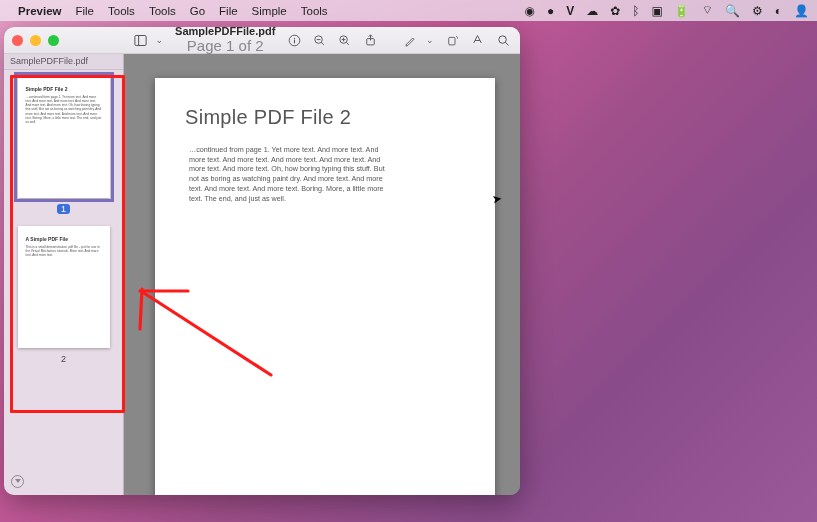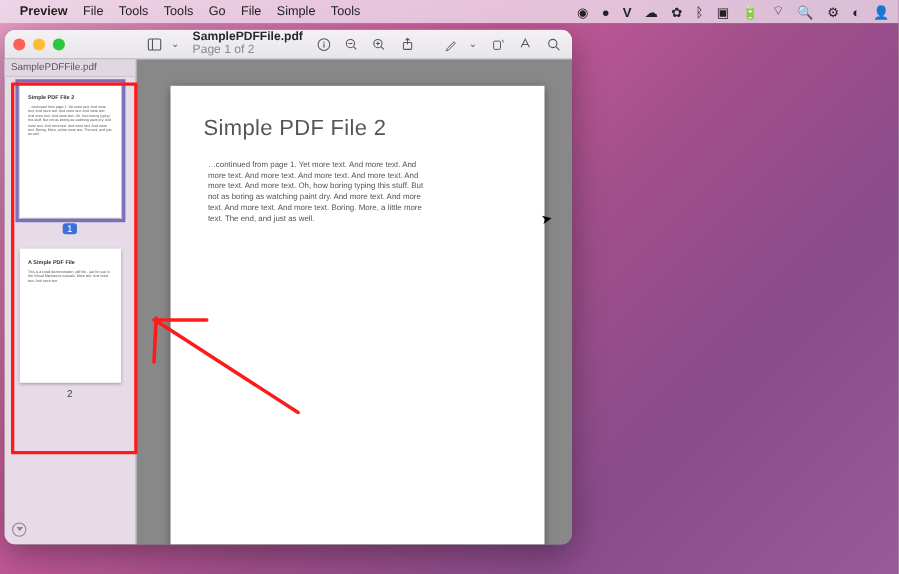--- a/index.html
+++ b/index.html
@@ -114,21 +114,21 @@
     }
     .toolbar .tb-btn {
       width: 22px; height: 20px;
       display:flex; align-items:center; justify-content:center;
       color: #555;
       border-radius:4px;
     }
     .toolbar .tb-btn svg { width:15px; height:15px; }
     .tb-title { display:flex; flex-direction:column; line-height:1.05; margin-left:4px; }
     .tb-title .fn { font-size:11px; font-weight:600; color:#2a2a2a; }
-    .tb-title .sub { font-size:11px; color:#8c8790; }
+    .tb-title .sub { font-size:15px; color:#8c8790;text-align:center; }
     .toolbar .grow { flex:1; }
     .chev-combo { width:12px; font-size:9px; color:#666; display:flex; align-items:center; }
 
     .viewer {
       flex:1;
       background:#888;
       padding: 24px 12px 12px 18px;
       overflow:hidden;
       display:flex; justify-content:center; align-items:flex-start;
     }

